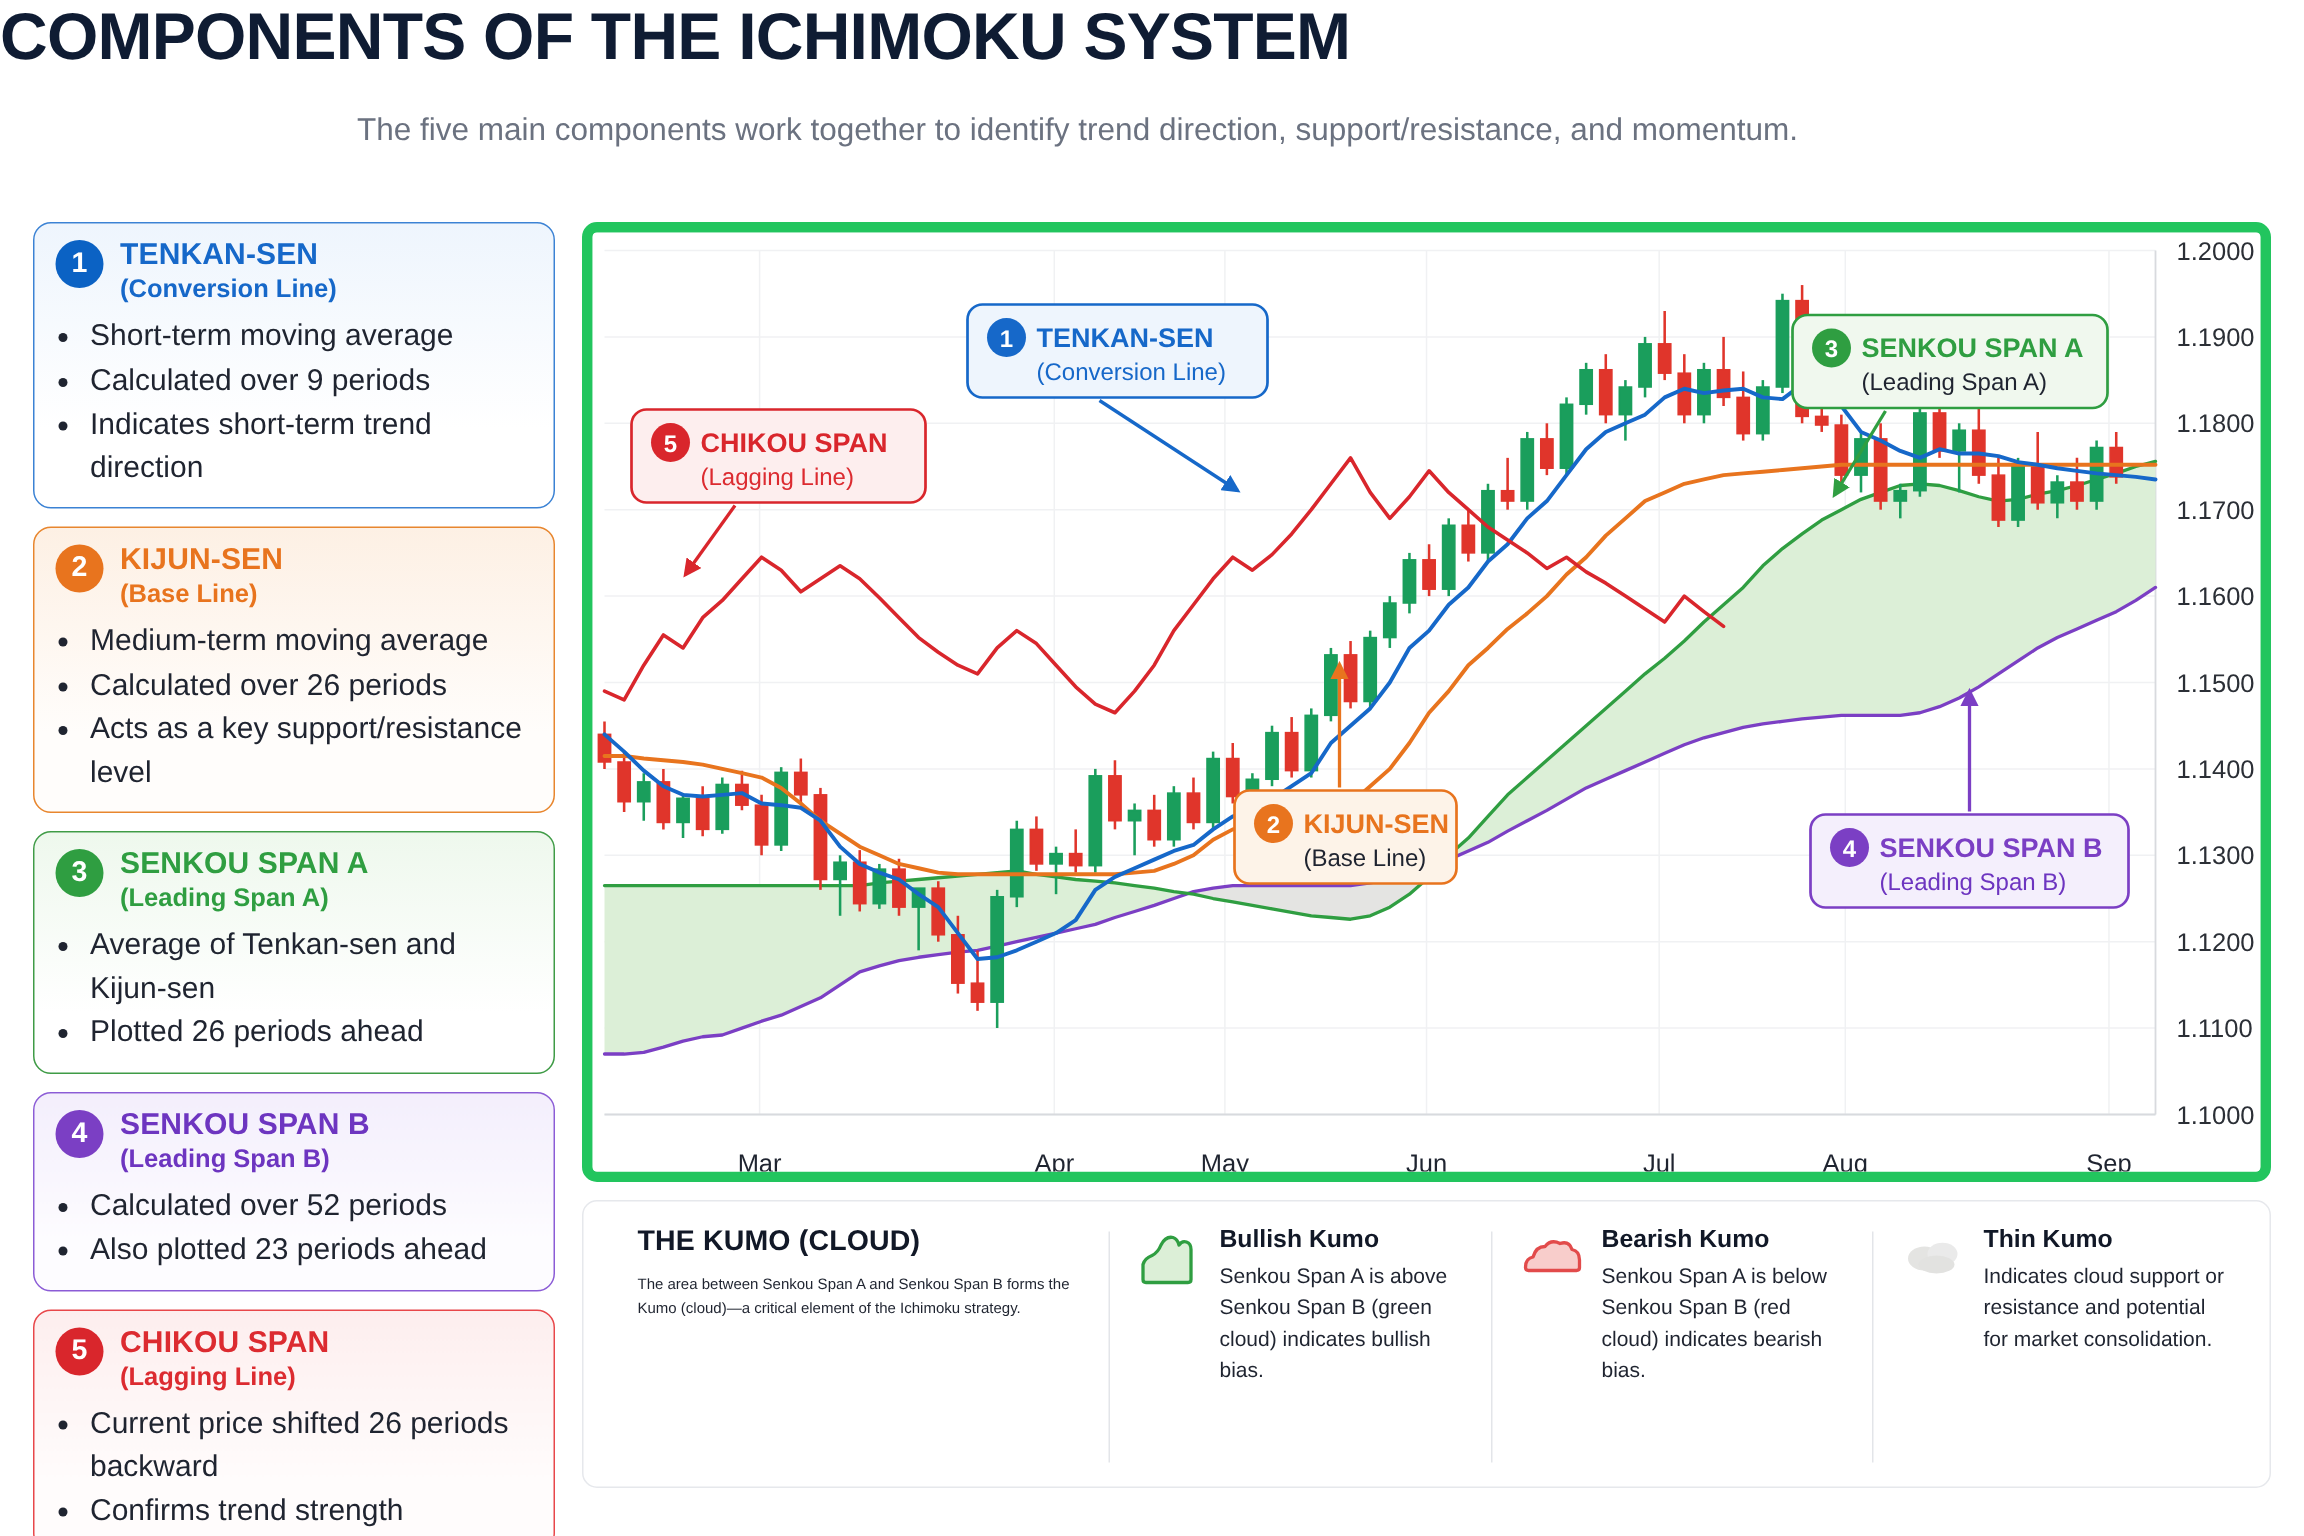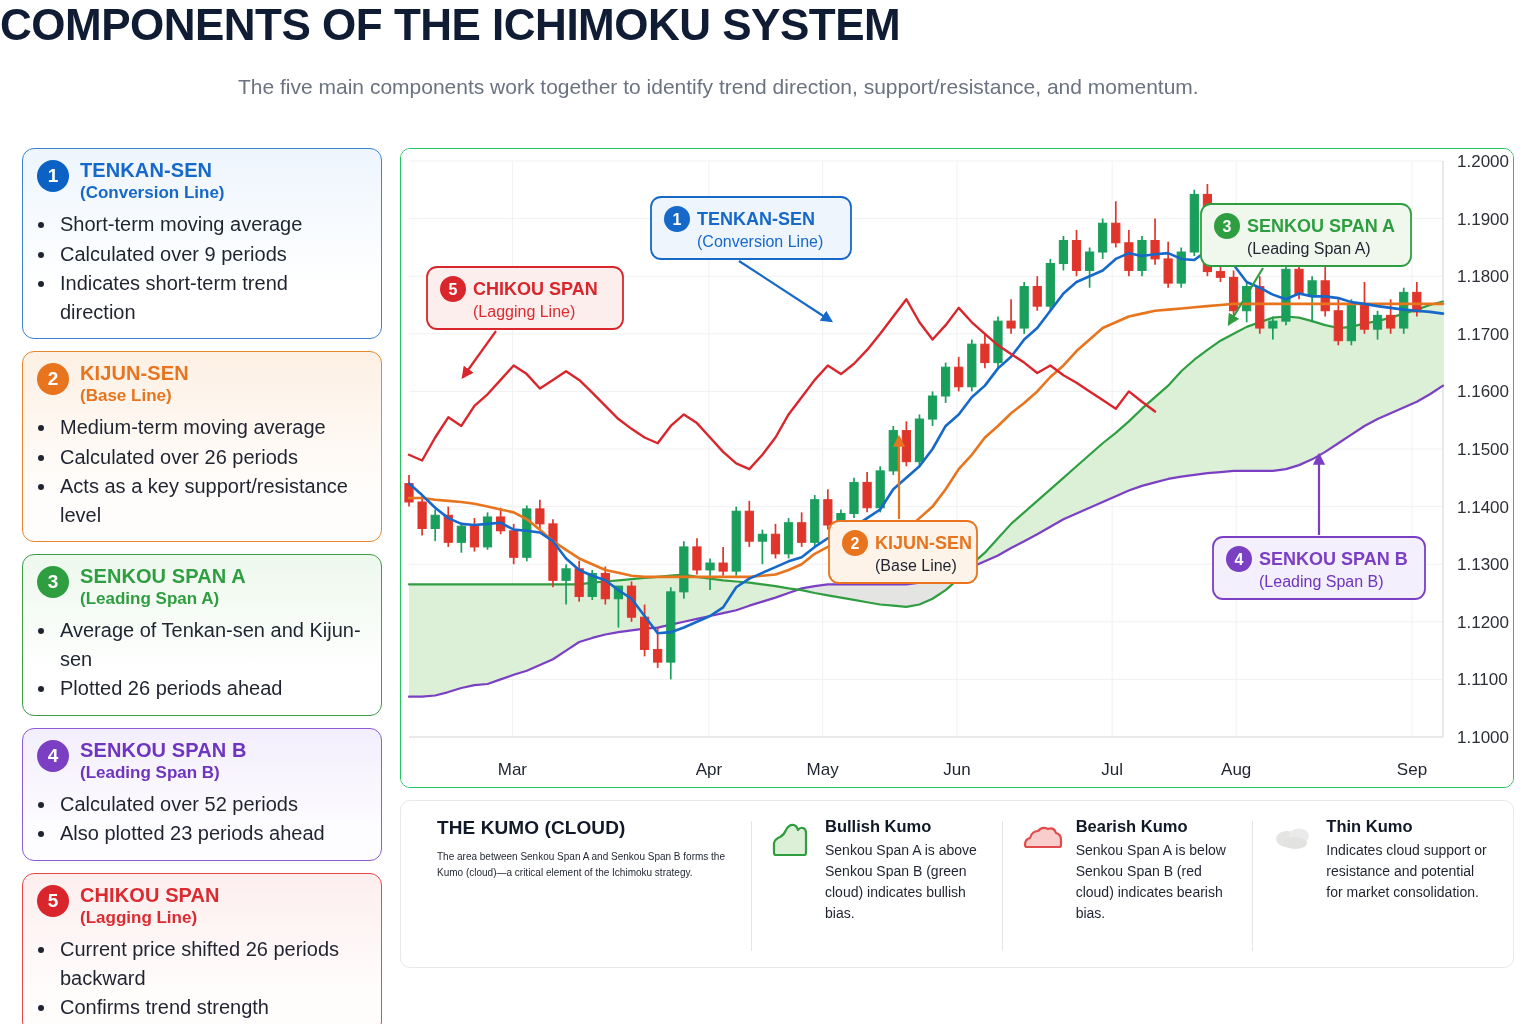--- a/index.html
+++ b/index.html
@@ -69,29 +69,29 @@
   .c4 { background: linear-gradient(180deg,#f3eefc 0%, #fdfcff 75%); border-color: #8b5cd6; }
   .c4 .badge { background: #7b3fc4; }
   .c4 .card-title, .c4 .card-sub { color: #6d35c0; }
 
   .c5 { background: linear-gradient(180deg,#fdeeee 0%, #fffcfc 72%); border-color: #e8474a; }
   .c5 .badge { background: #d9262c; }
   .c5 .card-title, .c5 .card-sub { color: #dc2b30; }
 
   
   .chart-panel {
-    background: #ffffff; border: 1px solid #22c55e; border-radius: 10px;
+    background: #ffffff; border: 7px solid #22c55e; border-radius: 10px;
     position: relative; height: 640px; overflow: hidden;
   }
   .chart-panel svg { display: block; }
 
   
   .kumo-panel {
     background: #ffffff; border: 1px solid #e6e8ec; border-radius: 10px;
-    height: 168px; display: flex; padding: 16px 10px 12px 10px;
+    height: 192px; display: flex; padding: 16px 10px 12px 10px;
   }
   .kumo-intro { width: 340px; padding: 0 22px 0 26px; }
   .kumo-intro h3 {
     font-size: 19px; font-weight: bold; color: #111827;
     margin-bottom: 10px; letter-spacing: 0.1px;
   }
   .kumo-intro p { font-size: 10px; color: #1f2430; line-height: 1.55; }
   .kdiv { width: 1px; background: #e3e5e9; margin: 4px 0; }
   .kitem { flex: 1; display: flex; gap: 11px; padding: 0 14px 0 18px; }
   .kitem h4 { font-size: 16.5px; font-weight: bold; color: #111827; margin-bottom: 4px; }

